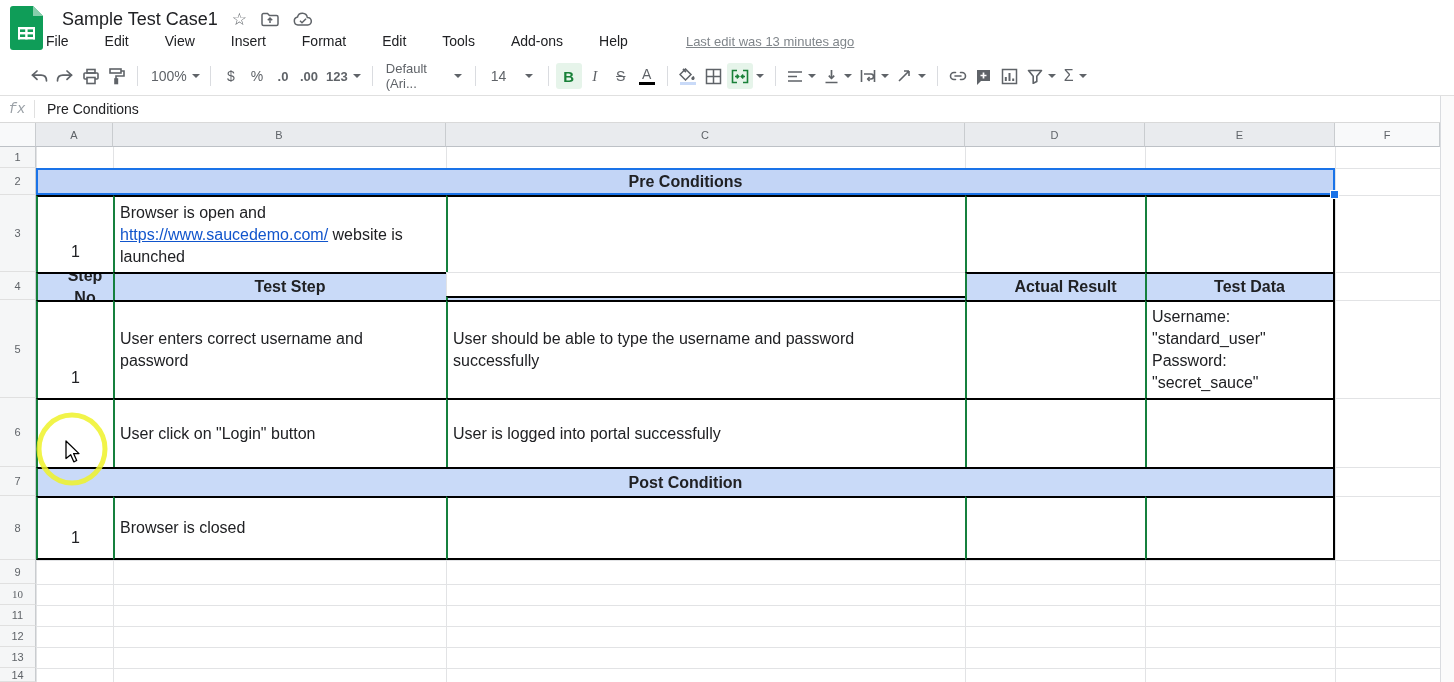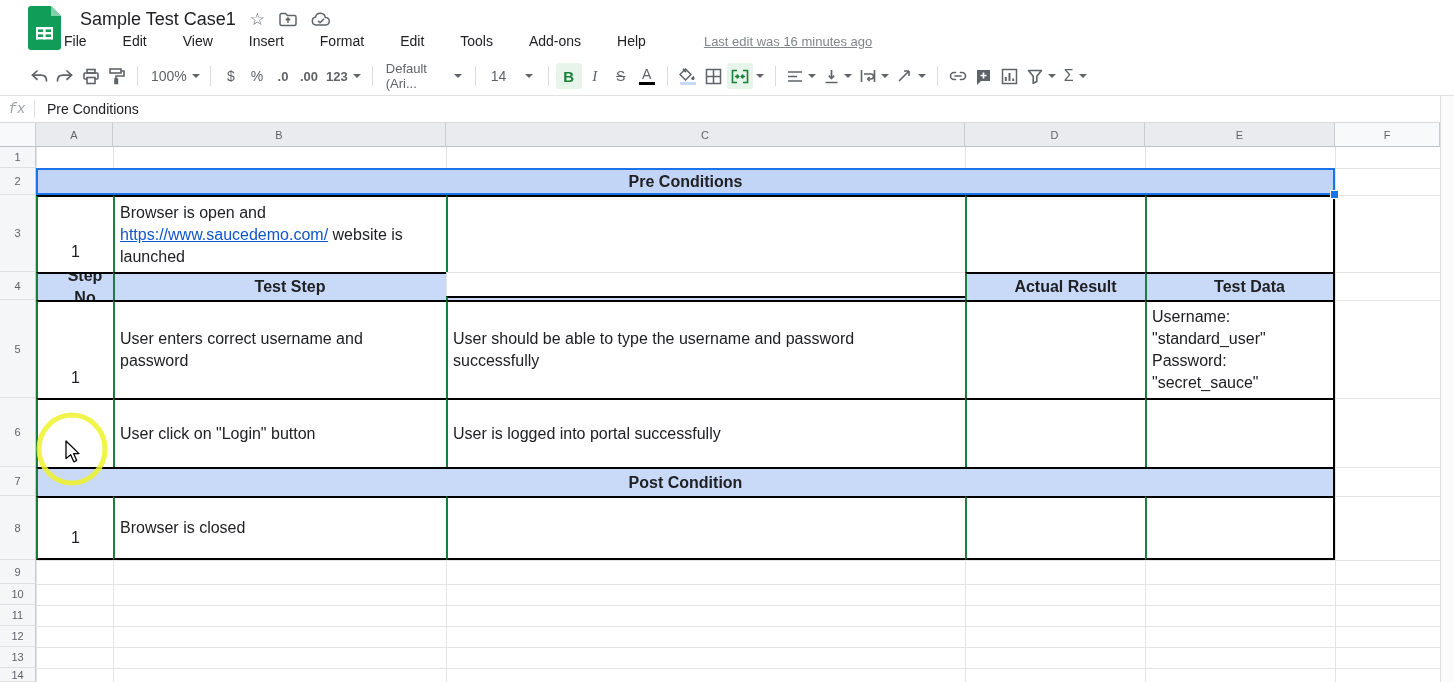--- a/index.html
+++ b/index.html
@@ -1,20 +1,20 @@
 <!DOCTYPE html>
 <html><head>
 <meta charset="utf-8">
 <style>
   * { margin:0; padding:0; box-sizing:border-box; }
   html,body { width:1454px; height:682px; overflow:hidden; background:#fff;
     font-family:"Liberation Sans", sans-serif; color:#202124; }
 
   
-  .titlebar { position:absolute; top:0; left:0; width:1203px; height:57px; background:#fff;margin-left:18px; }
+  .titlebar { position:absolute; top:0; left:0; width:1203px; height:57px; background:#fff; }
   .logo { position:absolute; left:10px; top:6px; }
   .title-row { position:absolute; left:62px; top:6px; height:26px; display:flex; align-items:center; gap:14px; }
   .doc-title { font-size:18px; font-weight:400; color:#202124; }
   .title-icon { color:#5f6368; font-size:15px; display:flex; align-items:center; }
   .menu-row { position:absolute; left:46px; top:33px; display:flex; align-items:center; gap:36px; font-size:14px; color:#202124; }
   .menu-item { cursor:default; }
   .last-edit { font-size:13px; color:#80868b; text-decoration:underline; margin-left:22px; }
 
   
   .toolbar { position:absolute; top:57px; left:0; width:1454px; height:39px; background:#fff;
@@ -123,21 +123,21 @@
   <div class="menu-row">
     <span class="menu-item">File</span>
     <span class="menu-item">Edit</span>
     <span class="menu-item">View</span>
     <span class="menu-item">Insert</span>
     <span class="menu-item">Format</span>
     <span class="menu-item">Edit</span>
     <span class="menu-item">Tools</span>
     <span class="menu-item">Add-ons</span>
     <span class="menu-item">Help</span>
-    <span class="last-edit">Last edit was 16 minutes ago</span>
+    <span class="last-edit">Last edit was 13 minutes ago</span>
   </div>
 </div>
 
 <div class="toolbar">
   <span class="tbtn">
     <svg width="18" height="16" viewBox="0 0 18 16" fill="none" stroke="#5f6368" stroke-width="1.7" stroke-linecap="round" stroke-linejoin="round">
       <path d="M7 3 L2.5 7.2 L7 11.4"></path>
         <path d="M2.5 7.2 H11 c3.6 0 5.5 2.2 5.5 5.6"></path>
     </svg>
   </span>
@@ -292,21 +292,21 @@
   <div id="rowheaders">
       <div class="rowheader" style="top: 24px; height: 21px;">1</div>
       <div class="rowheader" style="top: 45px; height: 27px;">2</div>
       <div class="rowheader" style="top: 72px; height: 77px;">3</div>
       <div class="rowheader" style="top: 149px; height: 28px;">4</div>
       <div class="rowheader" style="top: 177px; height: 98px;">5</div>
       <div class="rowheader" style="top: 275px; height: 69px;">6</div>
       <div class="rowheader" style="top: 344px; height: 29px;">7</div>
       <div class="rowheader" style="top: 373px; height: 64px;">8</div>
       <div class="rowheader" style="top: 437px; height: 24px;">9</div>
-      <div class="rowheader" style="top: 461px; height: 21px;">10</div>
+      <div class="rowheader" style="top: 461px; height: 21px; font-family: Liberation Serif, serif;">10</div>
       <div class="rowheader" style="top: 482px; height: 21px;">11</div>
       <div class="rowheader" style="top: 503px; height: 21px;">12</div>
       <div class="rowheader" style="top: 524px; height: 21px;">13</div>
       <div class="rowheader" style="top: 545px; height: 14px;">14</div>
     </div>
   <div id="gridlines">
       <div class="vgrid" style="left: 36px; height: 535px;"></div>
       <div class="vgrid" style="left: 113px; height: 535px;"></div>
       <div class="vgrid" style="left: 446px; height: 535px;"></div>
       <div class="vgrid" style="left: 965px; height: 535px;"></div>

